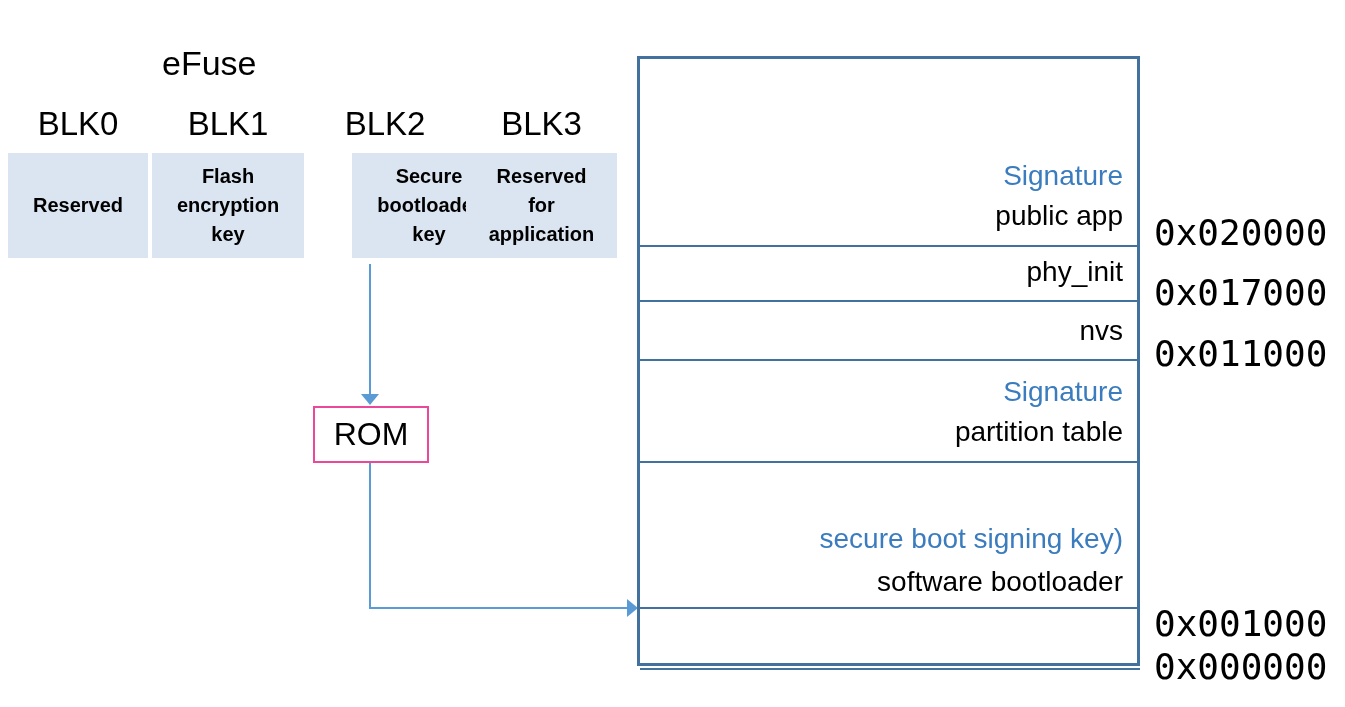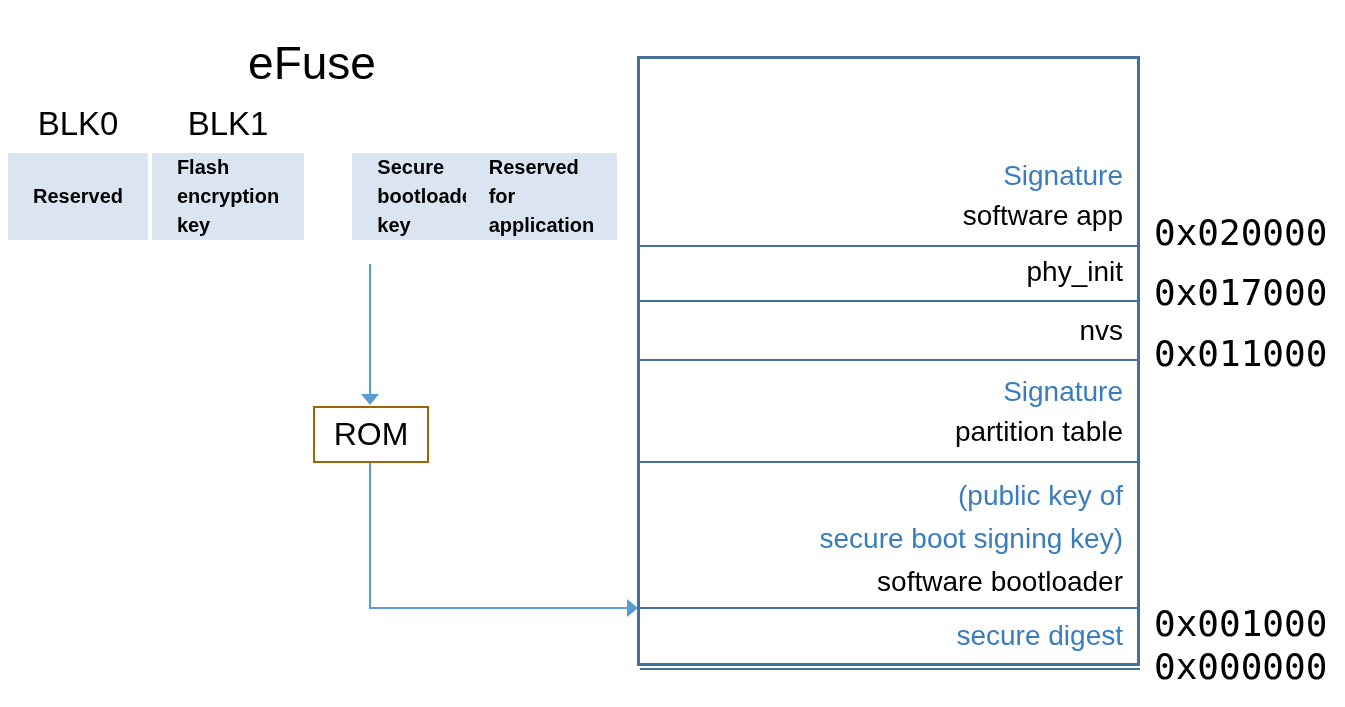--- a/index.html
+++ b/index.html
@@ -3,31 +3,31 @@
 <meta charset="utf-8">
 <style>
   html,body{margin:0;padding:0;background:#ffffff;}
   #stage{
     position:relative;width:1345px;height:707px;background:#ffffff;overflow:hidden;
     font-family:"Liberation Sans", sans-serif;color:#000;
   }
   .abs{position:absolute;}
 
   
-  .efuse-title{left:162px;top:45px;width:300px;text-align:center;font-size:46px;line-height:36px;}
+  .efuse-title{left:162px;top:45px;width:300px;font-size:34px;line-height:36px;}
   .blk-name{top:106px;text-align:center;font-size:33px;line-height:36px;}
   .efuse-box{
-    top:153px;height:87px;background:#dbe5f1;
-    display:flex;align-items:center;justify-content:center;text-align:left;
+    top:153px;height:105px;background:#dbe5f1;
+    display:flex;align-items:center;justify-content:center;text-align:center;
     font-weight:bold;font-size:20px;line-height:29px;white-space:pre-line;
   }
 
   
   .rom-box{
-    left:313px;top:406px;width:116px;height:57px;border:2px solid #a16207;box-sizing:border-box;
+    left:313px;top:406px;width:116px;height:57px;border:2px solid #ec4899;box-sizing:border-box;
     display:flex;align-items:center;justify-content:center;font-size:32px;
   }
 
   
   .line{background:#5b9bd5;}
   .arrow-down{
     width:0;height:0;border-left:9px solid transparent;border-right:9px solid transparent;
     border-top:11px solid #5b9bd5;
   }
   .arrow-right{
@@ -46,20 +46,22 @@
 </style>
 </head>
 <body>
 
 <div id="stage">
 
   <div class="abs efuse-title">eFuse</div>
 
   <div class="abs blk-name" style="left:8px;width:140px;">BLK0</div>
   <div class="abs blk-name" style="left:152px;width:152px;">BLK1</div>
+  <div class="abs blk-name" style="left:308px;width:154px;">BLK2</div>
+  <div class="abs blk-name" style="left:466px;width:151px;">BLK3</div>
 
   <div class="abs efuse-box" style="left:8px;width:140px;">Reserved</div>
   <div class="abs efuse-box" style="left:152px;width:152px;">Flash
 encryption
 key</div>
   <div class="abs efuse-box" style="left:316px;width:154px;margin-left:36px;">Secure
 bootloader
 key</div>
   <div class="abs efuse-box" style="left:466px;width:151px;">Reserved
 for
@@ -79,29 +81,27 @@
   <div class="abs flash-box"></div>
 
   <div class="abs hline" style="top:245px;"></div>
   <div class="abs hline" style="top:300px;"></div>
   <div class="abs hline" style="top:359px;"></div>
   <div class="abs hline" style="top:461px;"></div>
   <div class="abs hline" style="top:607px;"></div>
   <div class="abs hline2"></div>
 
   <div class="abs fl blue" style="top:159px;">Signature</div>
-  <div class="abs fl" style="top:199px;">software app</div>
+  <div class="abs fl" style="top:199px;">public app</div>
   <div class="abs fl" style="top:255px;">phy_init</div>
   <div class="abs fl" style="top:314px;">nvs</div>
   <div class="abs fl blue" style="top:375px;">Signature</div>
   <div class="abs fl" style="top:415px;">partition table</div>
-  <div class="abs fl blue" style="top:479px;">(public key of</div>
   <div class="abs fl blue" style="top:522px;">secure boot signing key)</div>
   <div class="abs fl" style="top:565px;">software bootloader</div>
-  <div class="abs fl blue" style="top:619px;">secure digest</div>
 
   <div class="abs addr" style="top:216px;">0x020000</div>
   <div class="abs addr" style="top:276px;">0x017000</div>
   <div class="abs addr" style="top:337px;">0x011000</div>
   <div class="abs addr" style="top:589px;margin-top:18px;">0x001000</div>
   <div class="abs addr" style="top:650px;">0x000000</div>
 
 </div>
 
 </body></html>

